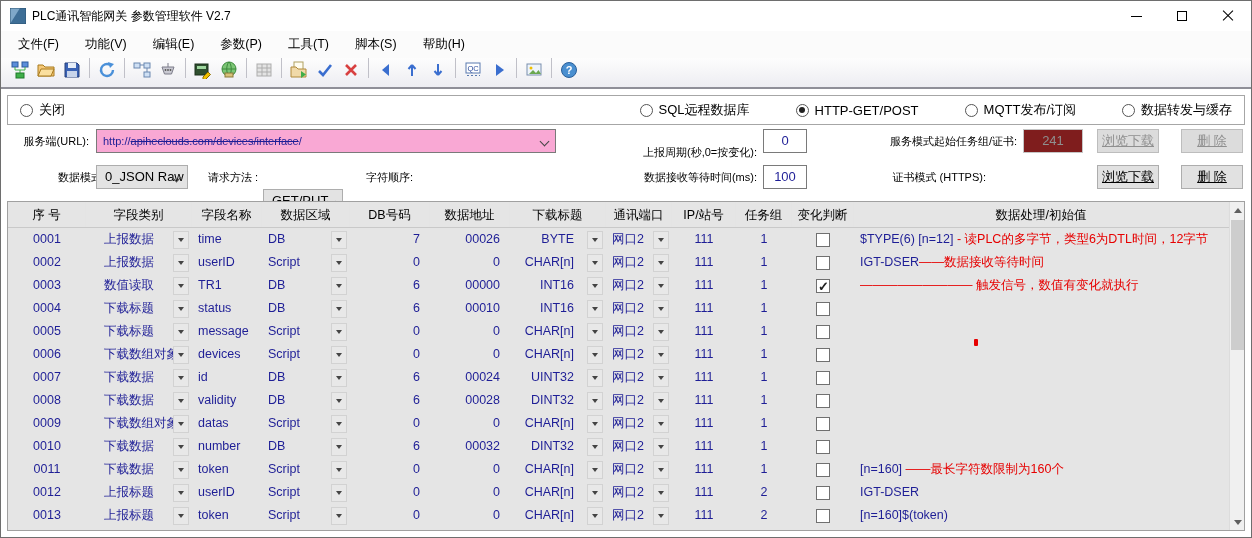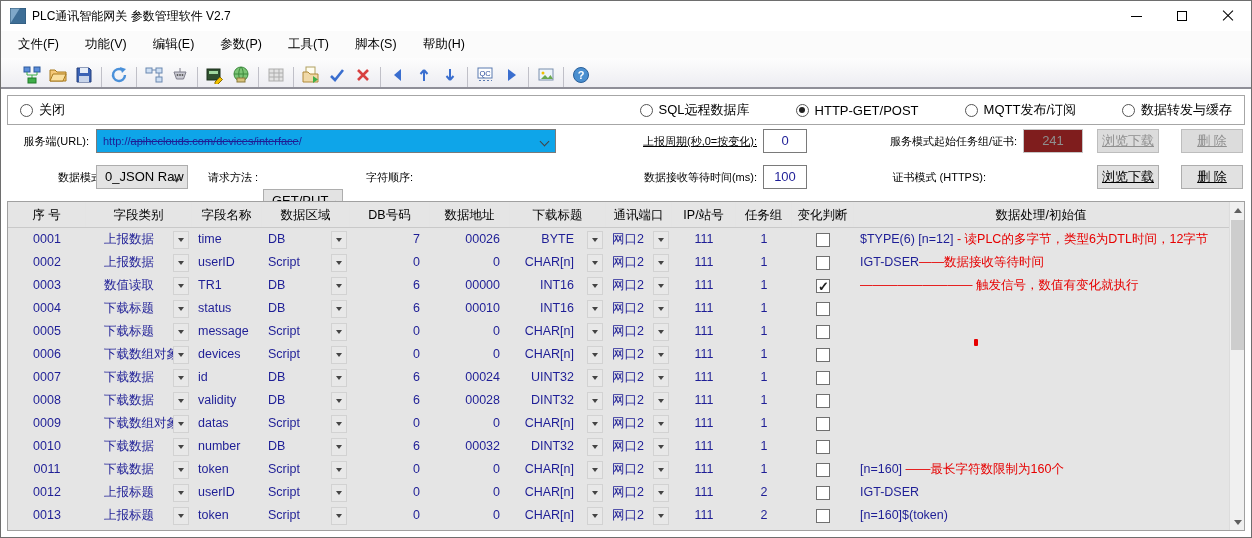--- a/index.html
+++ b/index.html
@@ -16,21 +16,21 @@
   .max-glyph { width:10px; height:10px; border:1px solid #000; }
   .close-glyph { position:relative; width:12px; height:12px; }
   .close-glyph::before,.close-glyph::after{ content:""; position:absolute; left:-1px; top:5px; width:14px; height:1px; background:#000; }
   .close-glyph::before{ transform:rotate(45deg);} .close-glyph::after{ transform:rotate(-45deg);}
 
   
   .menubar { height:27px; background:#fbfbfb; display:flex; align-items:center; padding-left:4px; flex:0 0 auto; }
   .menu-item { font-size:12.5px; color:#000; padding:4px 13px; }
 
   
-  .toolbar { height:31px; background:linear-gradient(#fdfdfd,#ededf2); border-bottom:2px solid #8f8f98; display:flex; align-items:flex-end; padding-left:18px; flex:0 0 auto; }
+  .toolbar { height:31px; background:linear-gradient(#fdfdfd,#ededf2); border-bottom:2px solid #8f8f98; display:flex; align-items:flex-start; padding-left:6px; flex:0 0 auto; }
   .tb-btn { width:24px; height:24px; display:flex; align-items:center; justify-content:center; margin:0 1px; }
   .tb-btn svg { width:18px; height:18px; }
   .tb-sep { width:1px; height:20px; background:#c0c0c8; margin:0 4px; }
 
   
   .content { flex:1; position:relative; background:#ffffff; }
 
   
   .mode-box { position:absolute; left:6px; right:6px; top:6px; height:30px; border:1px solid #a6a6a6; background:#fff; display:flex; align-items:center; padding:0 12px;gap:40px; }
   .mode-right { margin-left:auto; display:flex; gap:46px; }
@@ -38,21 +38,21 @@
   .radio { width:13px; height:13px; border:1px solid #555; border-radius:50%; background:#fff; position:relative; flex:0 0 auto; }
   .radio.sel::after { content:""; position:absolute; left:2.5px; top:2.5px; width:6px; height:6px; border-radius:50%; background:#222; }
 
   
   .form-area { position:absolute; left:0; right:0; top:38px; height:72px; }
   .f { position:absolute; font-size:11px; }
   .flabel { color:#000; text-align:right; line-height:24px; white-space:nowrap; }
   .finput { border:1px solid #7a7a7a; background:#fff; color:#1e1e96; font-size:13px; height:24px; line-height:22px; text-align:center; }
   .finput.gray { color:#8f8f8f; border-color:#c6c6c6; background:#7f1d1d; }
   .fcombo { border:1px solid #adadad; background:#e3e3e3; color:#000; font-size:13px; height:24px; line-height:22px; padding:0 18px 0 8px; position:relative; white-space:nowrap; }
-  .urlcombo { border:1px solid #7a7a7a; background:#0ea5e9; height:24px; line-height:22px; padding:0 22px 0 6px; color:#1e1e96; white-space:nowrap; overflow:hidden; }
+  .urlcombo { border:1px solid #7a7a7a; background:#f9a8d4; height:24px; line-height:22px; padding:0 22px 0 6px; color:#1e1e96; white-space:nowrap; overflow:hidden; }
   .chev { position:absolute; right:7px; top:8px; width:7px; height:7px; border-right:1.4px solid #444; border-bottom:1.4px solid #444; transform:rotate(45deg); }
   .fbtn { border:1px solid #adadad; background:#e1e1e1; color:#000; font-size:13px; height:24px; line-height:22px; text-align:center;text-decoration:underline; }
   .fbtn.disabled { color:#8f8f8f; background:#dcdcdc; border-color:#bdbdbd; }
   .struck { text-decoration:line-through; }
 
   
   .table-box { position:absolute; left:6px; right:6px; top:112px; bottom:6px; border:1px solid #a0a0a0; background:#e5e5e5; overflow:hidden; }
   .tbody-wrap { position:absolute; left:0; top:0; right:15px; bottom:0; }
   .thead { display:grid; grid-template-columns:78px 106px 70px 88px 80px 80px 96px 66px 64px 56px 62px 1fr; height:26px; border-bottom:1px solid #c9c9c9; }
   .thead > div { font-size:12.5px; color:#000; text-align:center; line-height:26px; border-right:1px solid #e4e4e4; overflow:hidden; white-space:nowrap; }
@@ -277,21 +277,21 @@
         </div>
     </div>
 
     <div class="form-area">
 
       <div class="f flabel" style="left:0; top:2; width:88px; top:2px;">服务端(URL):</div>
       <div class="f urlcombo" style="left:95px; top:2px; width:460px;">
         <span>http://</span><span class="struck">apiheclouds.com/devices/interface</span><span>/</span>
         <span class="chev"></span>
       </div>
-      <div class="f flabel" style="left:560px; top:2px; width:196px;text-decoration:underline;">上报周期(秒,0=按变化):</div>
+      <div class="f flabel" style="left:560px; top:13px; width:196px;">上报周期(秒,0=按变化):</div>
       <div class="f finput" style="left:762px; top:2px; width:44px;">0</div>
       <div class="f flabel" style="left:820px; top:2px; width:196px;">服务模式起始任务组/证书:</div>
       <div class="f finput gray" style="left:1022px; top:2px; width:60px;">241</div>
       <div class="f fbtn disabled" style="left:1096px; top:2px; width:62px;">浏览下载</div>
       <div class="f fbtn disabled" style="left:1180px; top:2px; width:62px;">删 除</div>
 
       <div class="f flabel" style="left:16px; top:38px; width:88px;">数据模式:</div>
       <div class="f fcombo" style="left:95px; top:38px; width:92px;"><span>0_JSON Raw</span><span class="chev"></span></div>
       <div class="f flabel" style="left:190px; top:38px; width:67px;">请求方法 :</div>
       <div class="f fcombo" style="left:262px; top:38px; width:80px;"><span>GET/PUT</span><span class="chev"></span></div>

